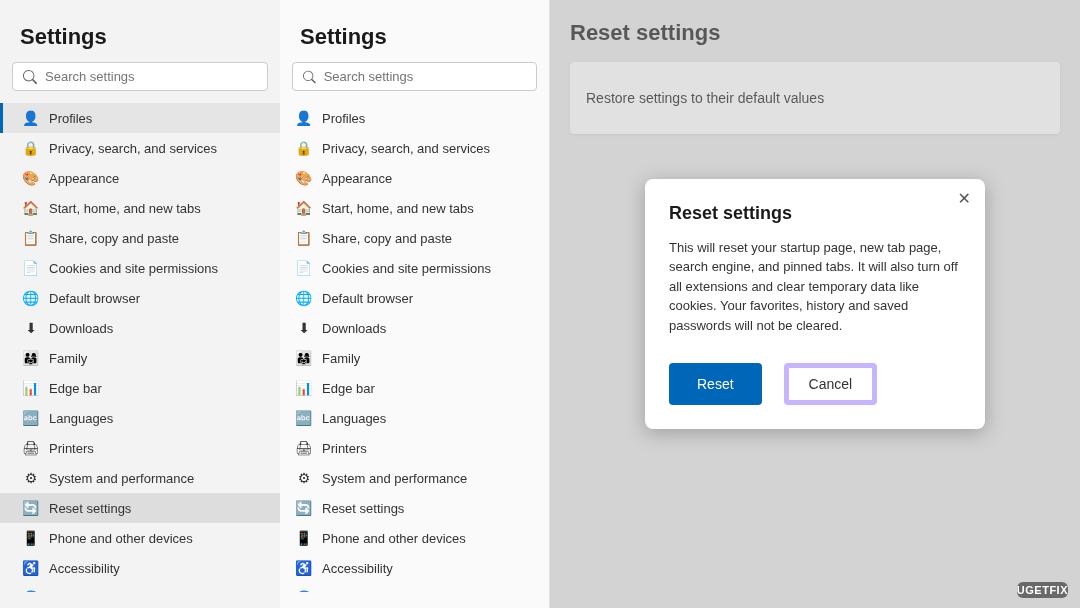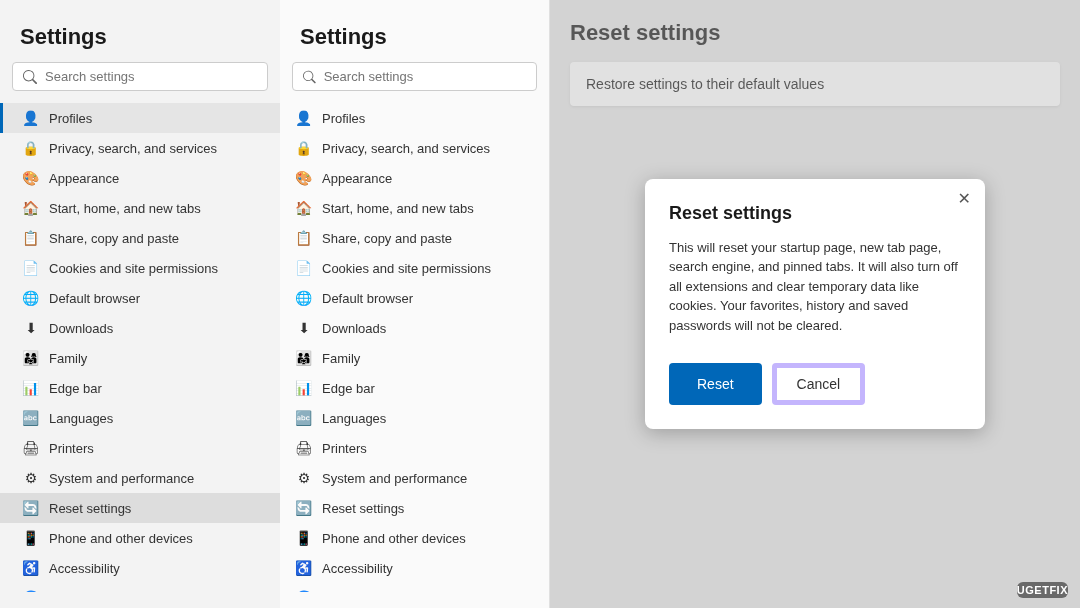--- a/index.html
+++ b/index.html
@@ -151,21 +151,21 @@
     }
     .right-title {
       font-size: 22px;
       font-weight: 600;
       color: #1a1a1a;
       margin-bottom: 16px;
     }
     .restore-card {
       background: white;
       border-radius: 4px;
-      padding: 14px 16px;
+      padding: 28px 16px;
       font-size: 14px;
       font-weight: 500;
       color: #1a1a1a;
       box-shadow: 0 1px 3px rgba(0,0,0,0.1);
       cursor: pointer;
     }
 
     
     .dialog-overlay {
       position: absolute;
@@ -201,21 +201,21 @@
       margin-bottom: 14px;
     }
     .dialog-body {
       font-size: 13px;
       color: #333;
       line-height: 1.5;
       margin-bottom: 28px;
     }
     .dialog-actions {
       display: flex;
-      gap: 10px;
+      gap: 22px;
     }
     .btn-reset {
       background: #0067b8;
       color: white;
       border: none;
       border-radius: 4px;
       padding: 8px 28px;
       font-size: 14px;
       cursor: pointer;
       font-family: 'Segoe UI', Arial, sans-serif;

